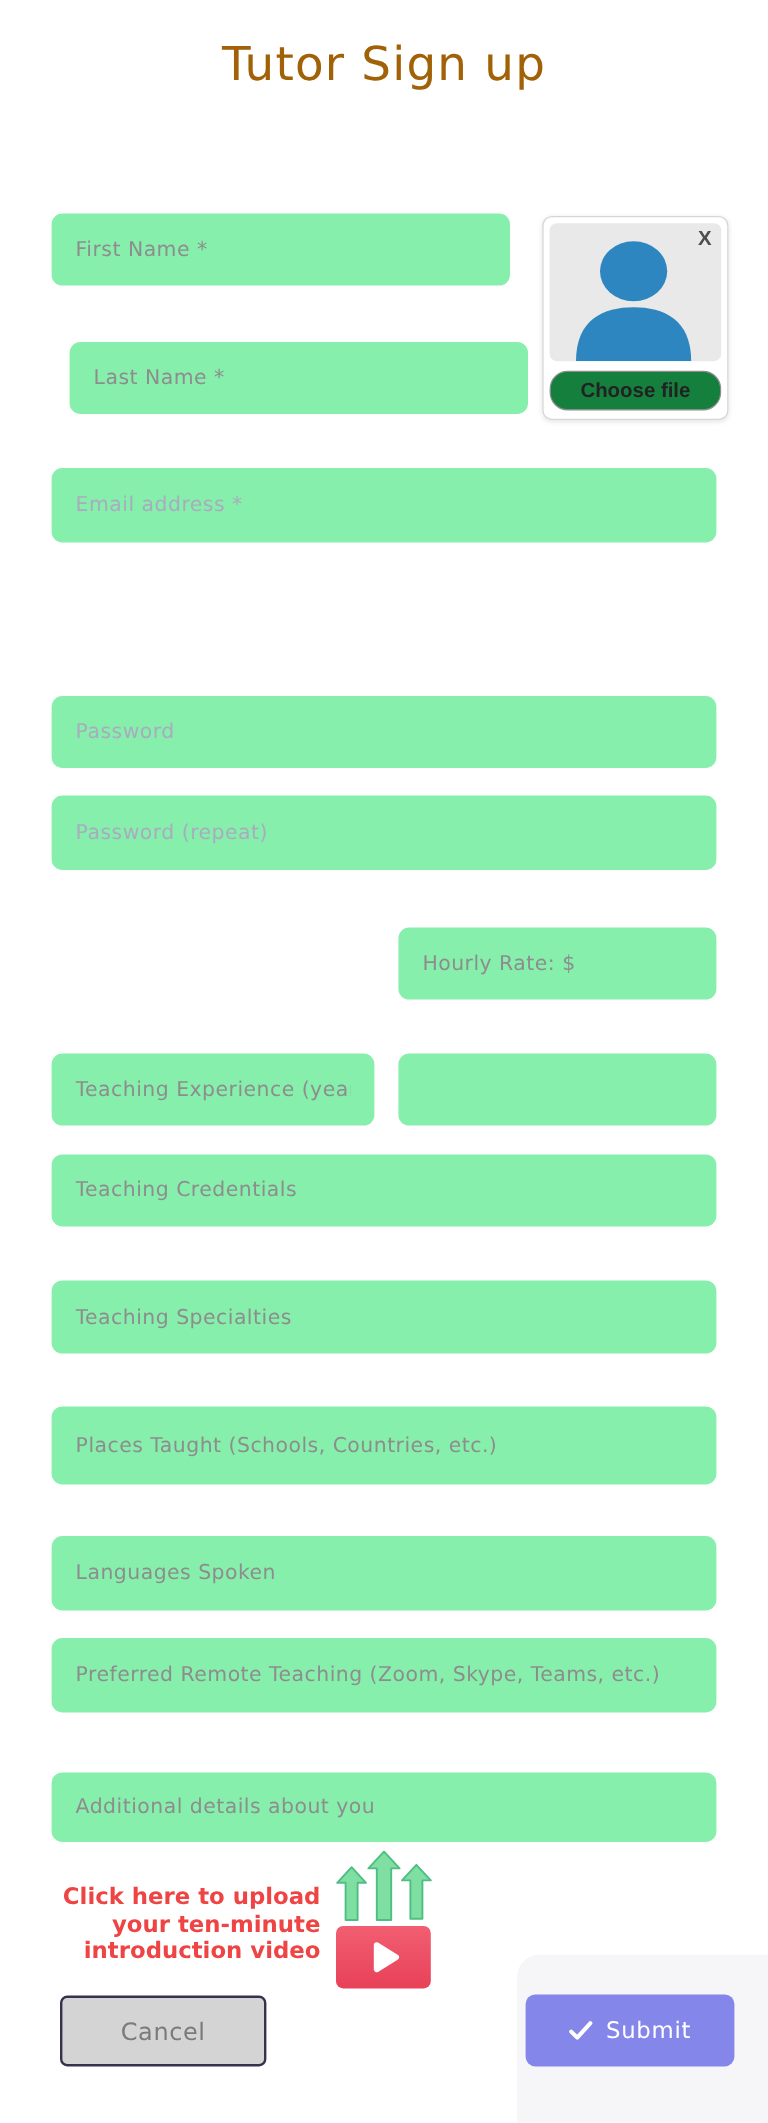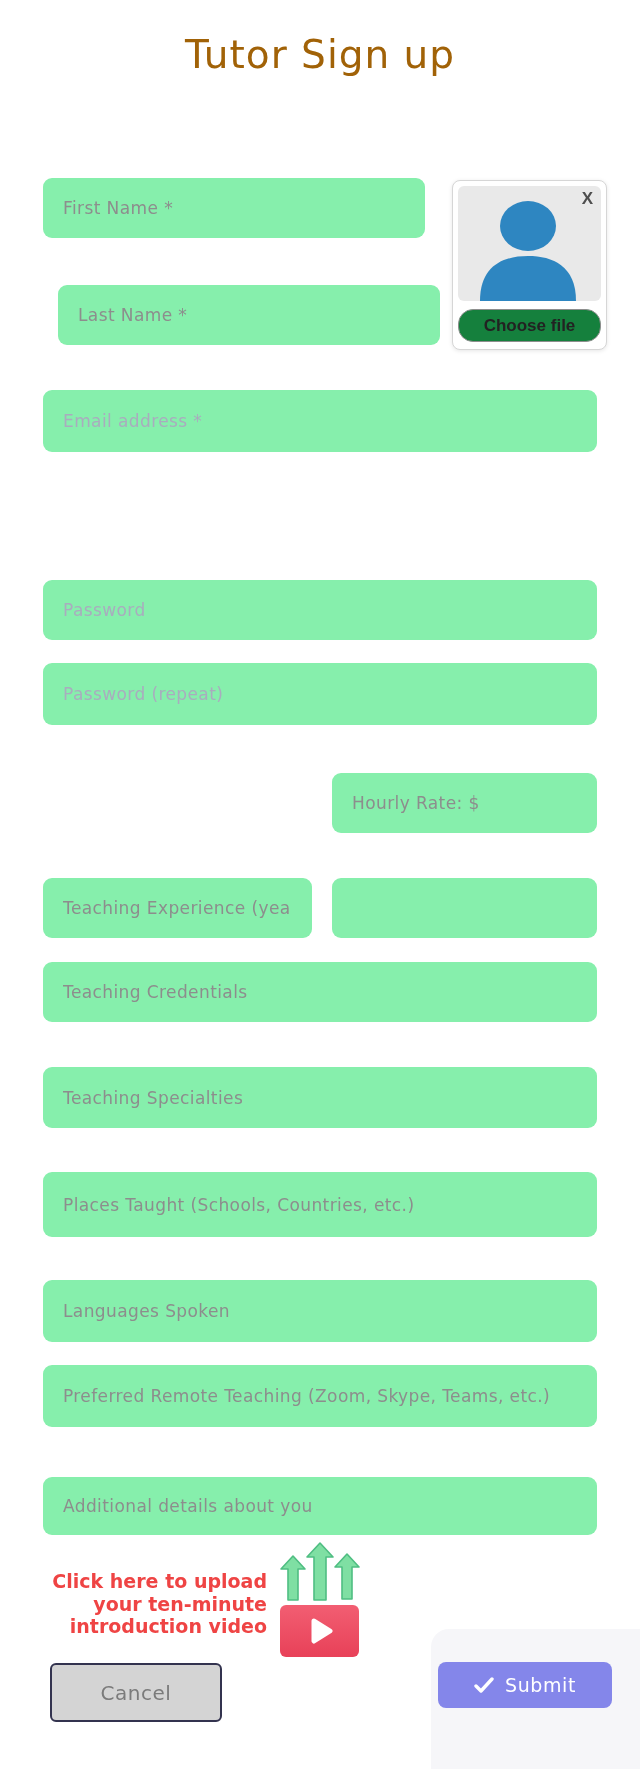--- a/index.html
+++ b/index.html
@@ -60,21 +60,21 @@
     position:absolute; left:431px; top:1629px; width:209px; height:140px;
     background:#f6f6f9; border-top-left-radius:18px;
   }
   .cancel-btn {
     position:absolute; left:50px; top:1663px; width:172px; height:59px;
     background:#d4d4d4; border:2px solid #33334f; border-radius:6px;
     font-size:20px; color:#7b7b7b; letter-spacing:0.5px; cursor:pointer;
     font-family:"DejaVu Sans", sans-serif;
   }
   .submit-btn {
-    position:absolute; left:438px; top:1662px; width:174px; height:46px;
+    position:absolute; left:438px; top:1662px; width:174px; height:60px;
     background:#8486ea; border:none; border-radius:8px; cursor:pointer;
     color:#ffffff; font-size:19px; letter-spacing:0.6px;
     font-family:"DejaVu Sans", sans-serif;
     display:flex; align-items:center; justify-content:center; gap:11px;
   }
 </style>
 </head>
 <body>
 
 <div class="page">

